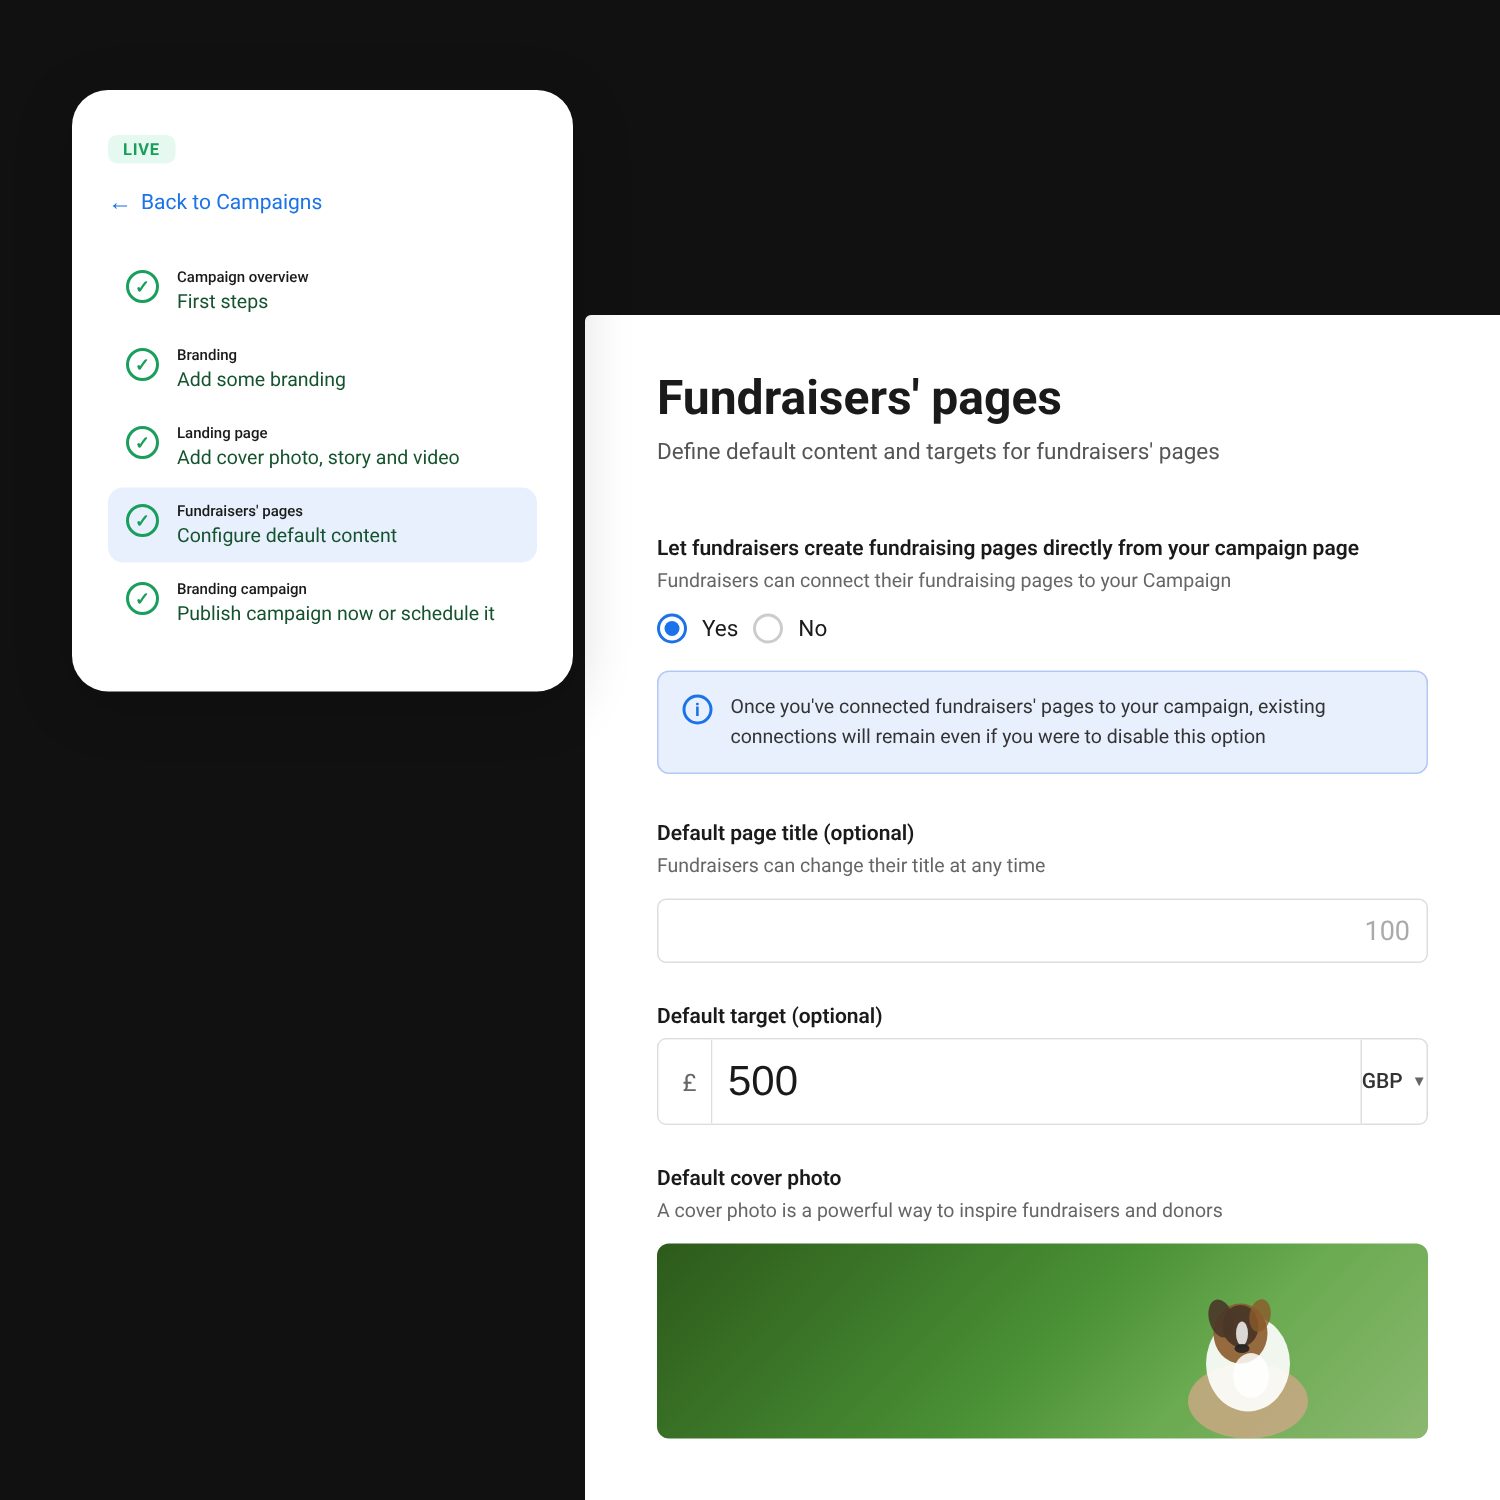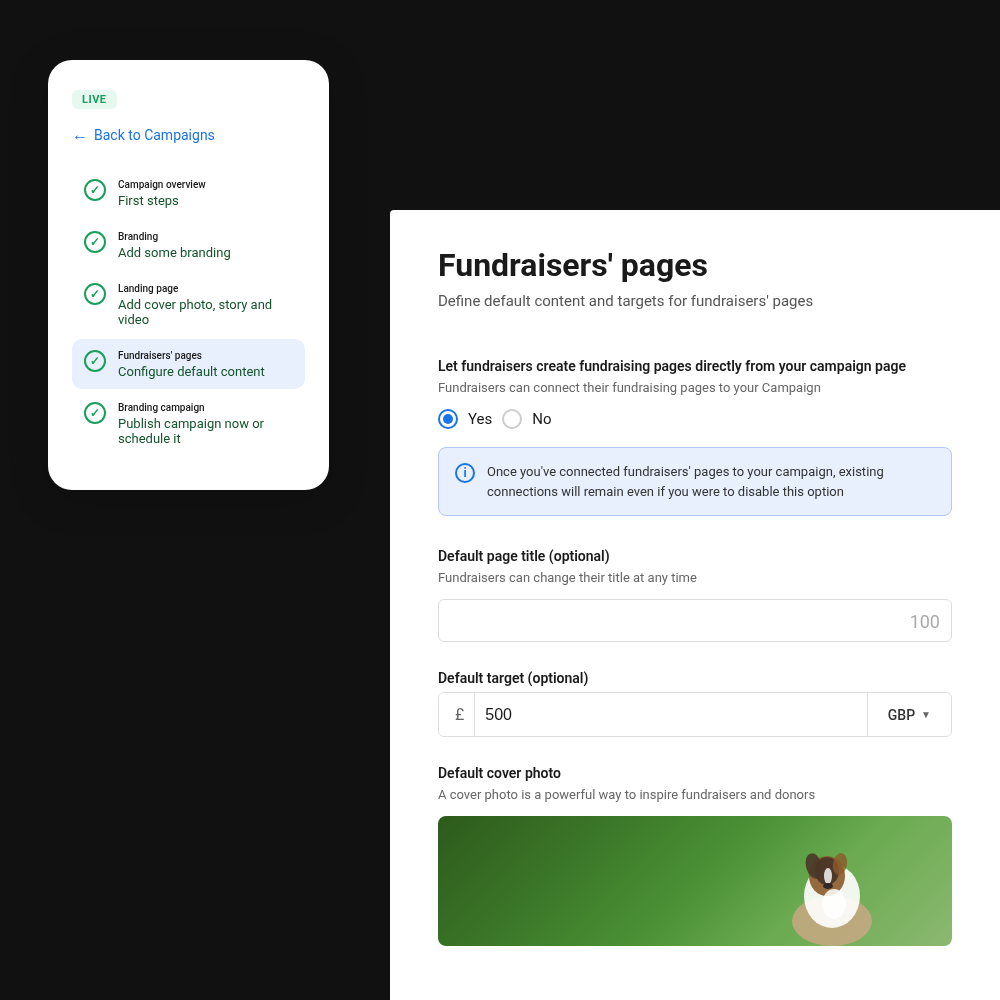--- a/index.html
+++ b/index.html
@@ -10,21 +10,21 @@
       overflow: hidden;
       font-family: -apple-system, BlinkMacSystemFont, 'Segoe UI', Roboto, sans-serif;
       position: relative;
     }
 
     
     .sidebar-card {
       position: absolute;
       left: 48px;
       top: 60px;
-      width: 281px;
+      width: 334px;
       background: #fff;
       border-radius: 24px;
       padding: 28px 24px 32px 24px;
       box-shadow: 0 8px 40px rgba(0,0,0,0.18);
       z-index: 10;
     }
 
     .live-badge {
       display: inline-block;
       background: #e6f9f0;
@@ -247,32 +247,32 @@
       color: #666;
       border-right: 1px solid #ddd;
       background: #fff;
       display: flex;
       align-items: center;
     }
 
     .currency-amount {
       flex: 1;
       padding: 12px 10px;
-      font-size: 16px;
+      font-size: 28px;
       font-weight: 500;
       color: #1a1a1a;
       border: none;
       outline: none;
     }
 
     .currency-selector {
       display: flex;
       align-items: center;
       gap: 6px;
-      padding: 12px 20px;
+      padding: 12px 0;
       border-left: 1px solid #ddd;
       font-size: 14px;
       color: #333;
       cursor: pointer;
       font-weight: 500;
     }
 
     .chevron-down {
       font-size: 10px;
       color: #666;

